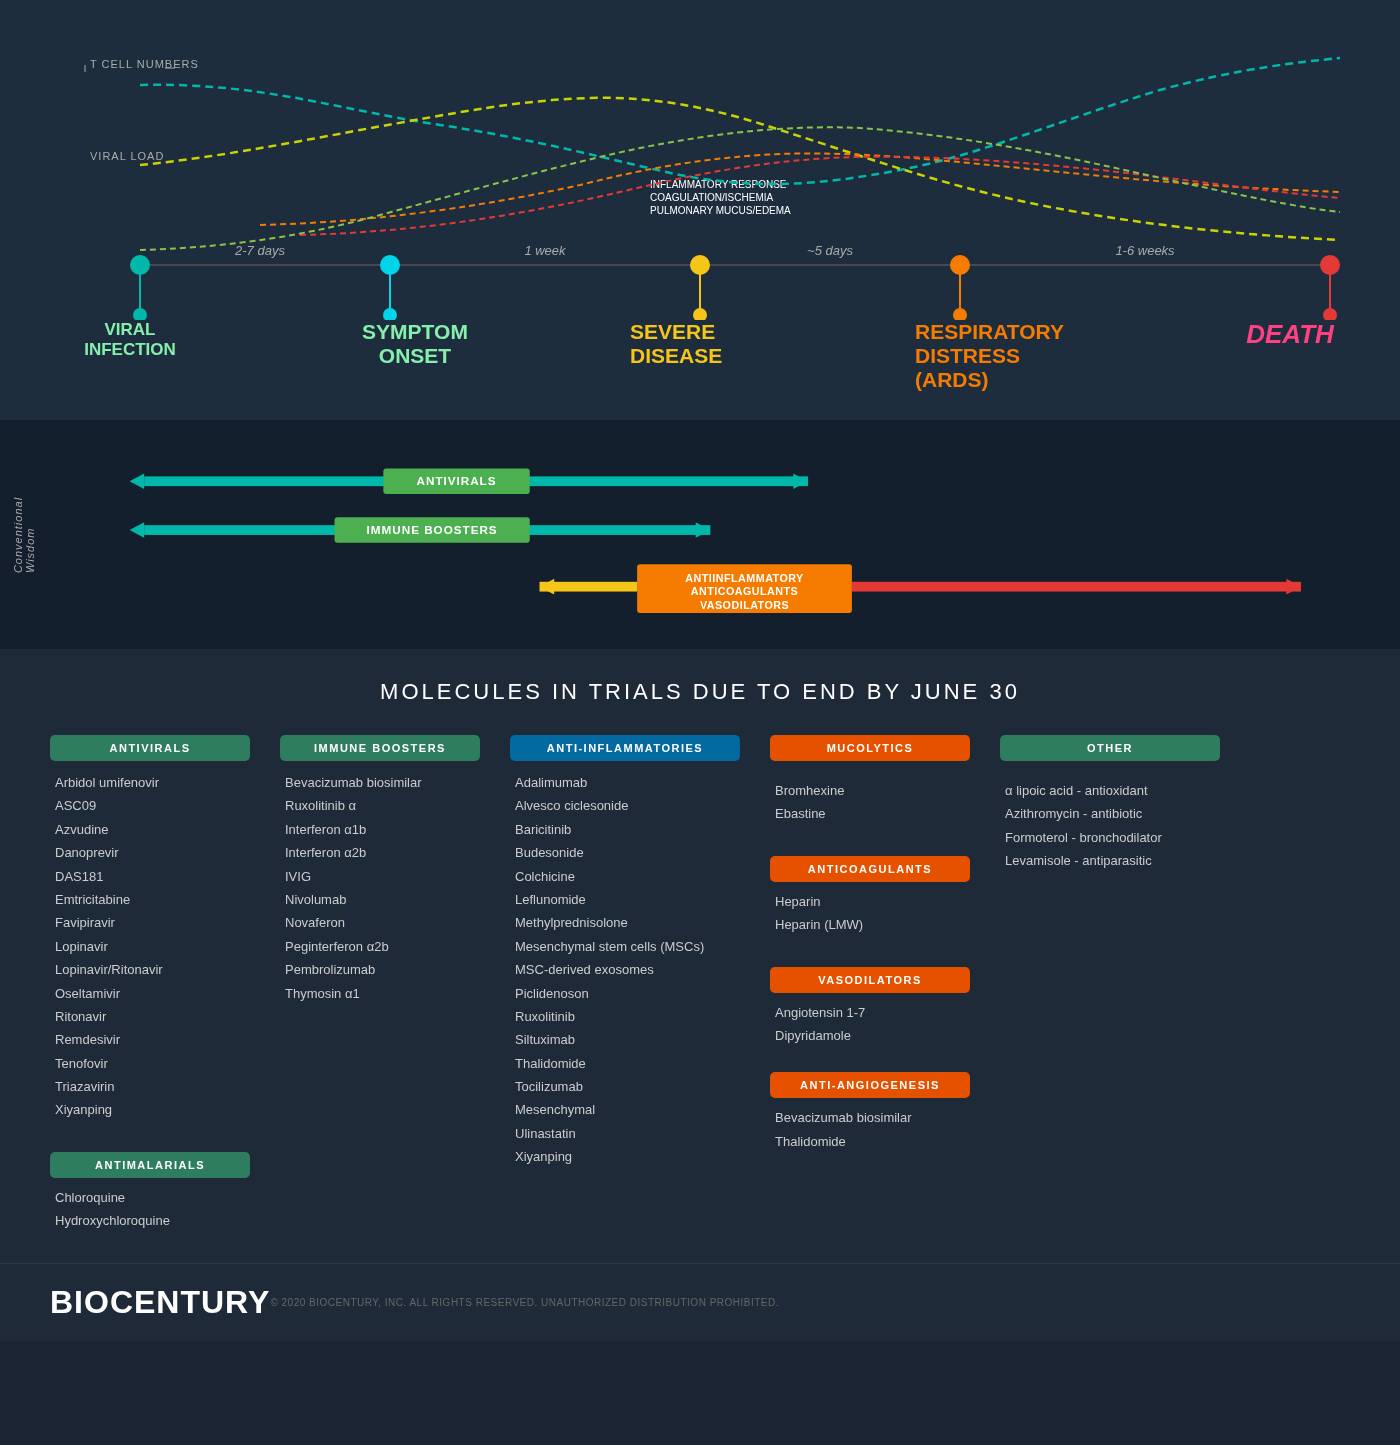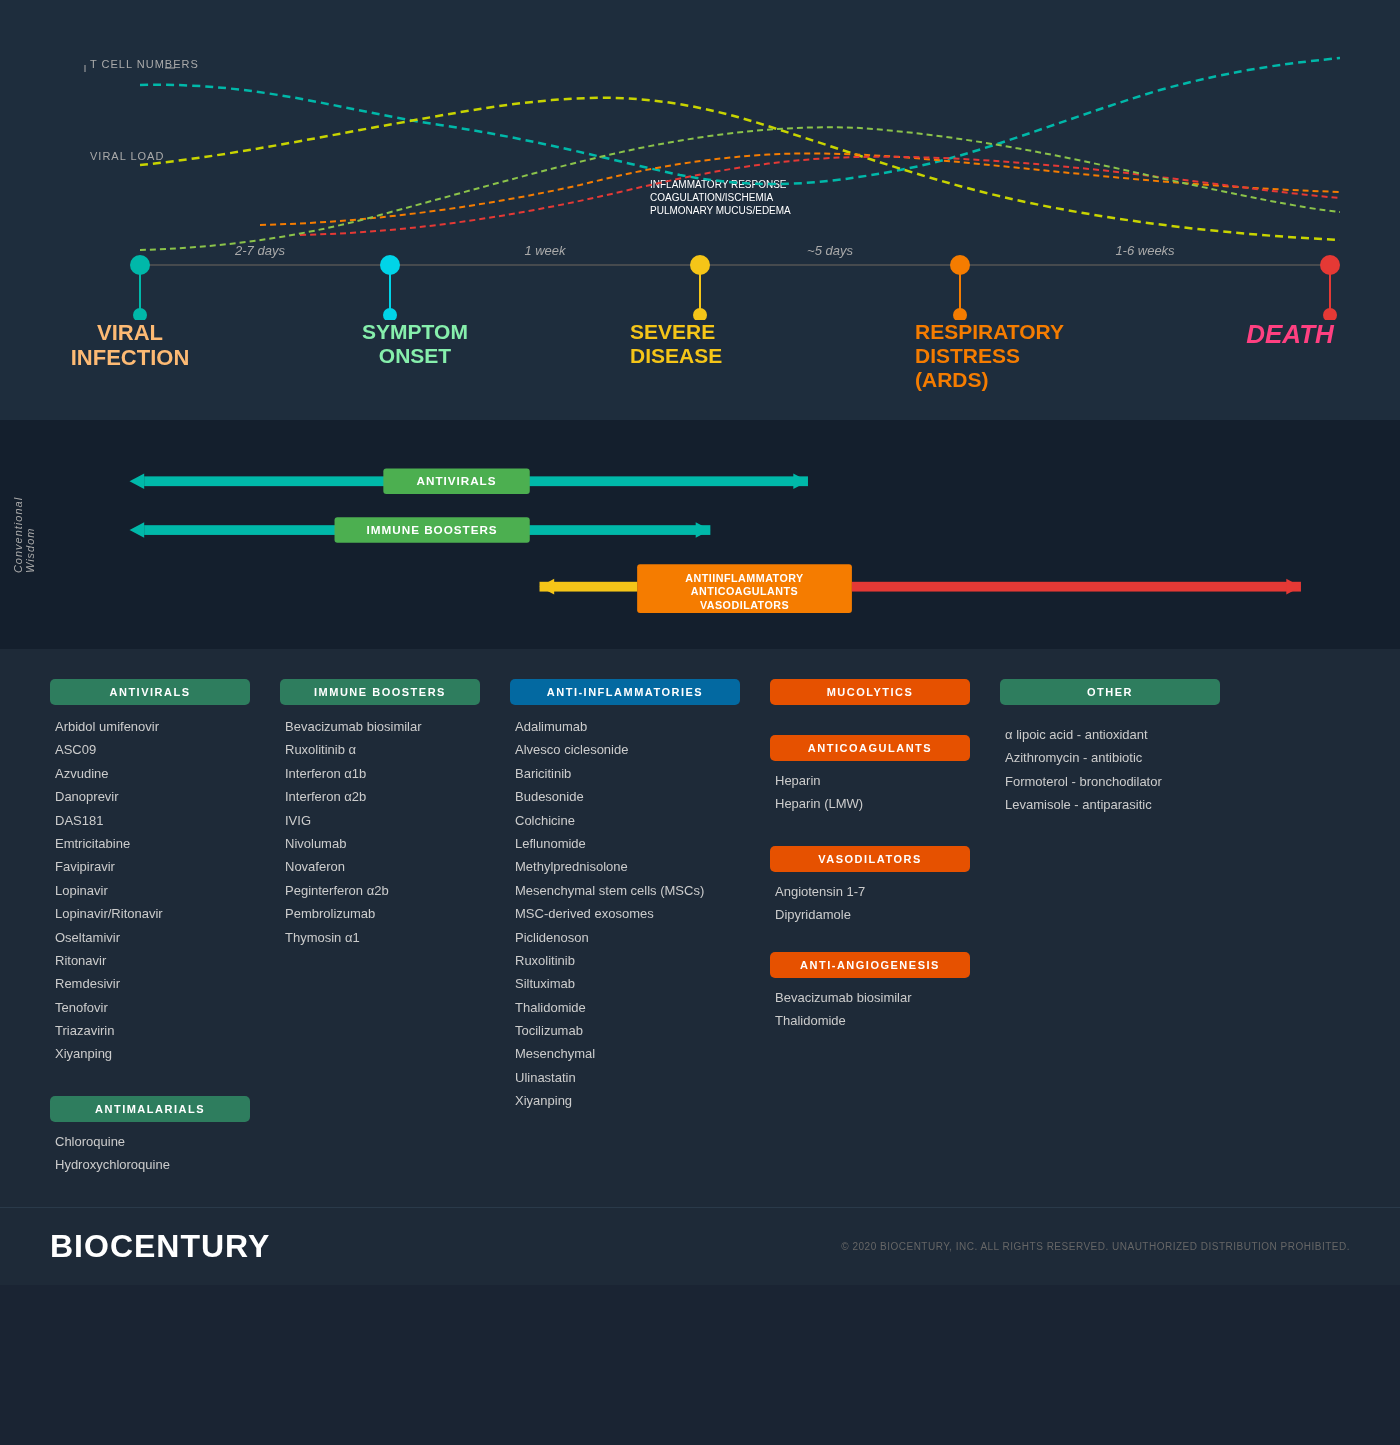--- a/index.html
+++ b/index.html
@@ -85,21 +85,20 @@
       color: #ccc;
       line-height: 1.8;
     }
 
     
     .footer {
       background: #1e2a38;
       padding: 20px 50px;
       display: flex;
       align-items: center;
-      justify-content: space-between;
       border-top: 1px solid #2a3a4a;
     }
 
     .biocentury-logo {
       font-size: 32px;
       font-weight: 900;
       color: #fff;
       letter-spacing: 1px;
     }
 
@@ -159,21 +158,21 @@
     <circle cx="1270" cy="285" r="7" fill="#e53935"></circle>
 
     <text x="200" y="225" fill="#aaa" font-size="13" font-family="Arial" font-style="italic" text-anchor="middle">2-7 days</text>
     <text x="485" y="225" fill="#aaa" font-size="13" font-family="Arial" font-style="italic" text-anchor="middle">1 week</text>
     <text x="770" y="225" fill="#aaa" font-size="13" font-family="Arial" font-style="italic" text-anchor="middle">~5 days</text>
     <text x="1085" y="225" fill="#aaa" font-size="13" font-family="Arial" font-style="italic" text-anchor="middle">1-6 weeks</text>
   </svg>
 
   <div style="display:flex; justify-content:space-between; padding: 5px 0 25px 0; margin-top:-5px;">
     <div style="text-align:center; width:140px;">
-      <div style="font-size:22px; font-weight:900; color:#fdba74; line-height:1.15;">VIRAL
+      <div style="font-size:17px; font-weight:900; color:#86efac; line-height:1.15;">VIRAL
 INFECTION</div>
     </div>
     <div style="text-align:center; width:140px;">
       <div style="font-size:21px; font-weight:900; color:#86efac; line-height:1.15;">SYMPTOM<br>ONSET</div>
     </div>
     <div style="text-align:left; width:140px;">
       <div style="font-size:21px; font-weight:900; color:#f5c518; line-height:1.15;">SEVERE<br>DISEASE</div>
     </div>
     <div style="width:180px;">
       <div style="font-size:21px; font-weight:900; color:#f57c00; line-height:1.15;">RESPIRATORY<br>DISTRESS<br>(ARDS)</div>
@@ -215,20 +214,21 @@
       <rect x="440" y="133" width="100" height="10" fill="#f5c518"></rect>
       <polygon points="440,138 455,130 455,146" fill="#f5c518"></polygon>
 
       <rect x="760" y="133" width="460" height="10" fill="#e53935"></rect>
       <polygon points="1220,138 1205,130 1205,146" fill="#e53935"></polygon>
     </svg>
   </div>
 </div>
 
 <div class="molecules-section">
+  <h2 class="molecules-title">MOLECULES IN TRIALS DUE TO END BY JUNE 30</h2>
 
   <div class="molecules-grid">
 
     <div class="mol-column">
       <div class="mol-category-badge" style="background:#2e7d5e;">ANTIVIRALS</div>
       <ul class="mol-list">
         <li>Arbidol umifenovir</li>
         <li>ASC09</li>
         <li>Azvudine</li>
         <li>Danoprevir</li>
@@ -287,20 +287,24 @@
         <li>Thalidomide</li>
         <li>Tocilizumab</li>
         <li>Mesenchymal</li>
         <li>Ulinastatin</li>
         <li>Xiyanping</li>
       </ul>
     </div>
 
     <div class="mol-column">
       <div class="mol-category-badge" style="background:#e65100;">MUCOLYTICS</div>
+      <ul class="mol-list" style="margin-top:8px;">
+        <li>Bromhexine</li>
+        <li>Ebastine</li>
+      </ul>
 
       <div style="margin-top:20px;">
         <div class="mol-category-badge" style="background:#e65100;">ANTICOAGULANTS</div>
         <ul class="mol-list" style="margin-top:8px;">
           <li>Heparin</li>
           <li>Heparin (LMW)</li>
         </ul>
       </div>
 
       <div style="margin-top:20px;">

